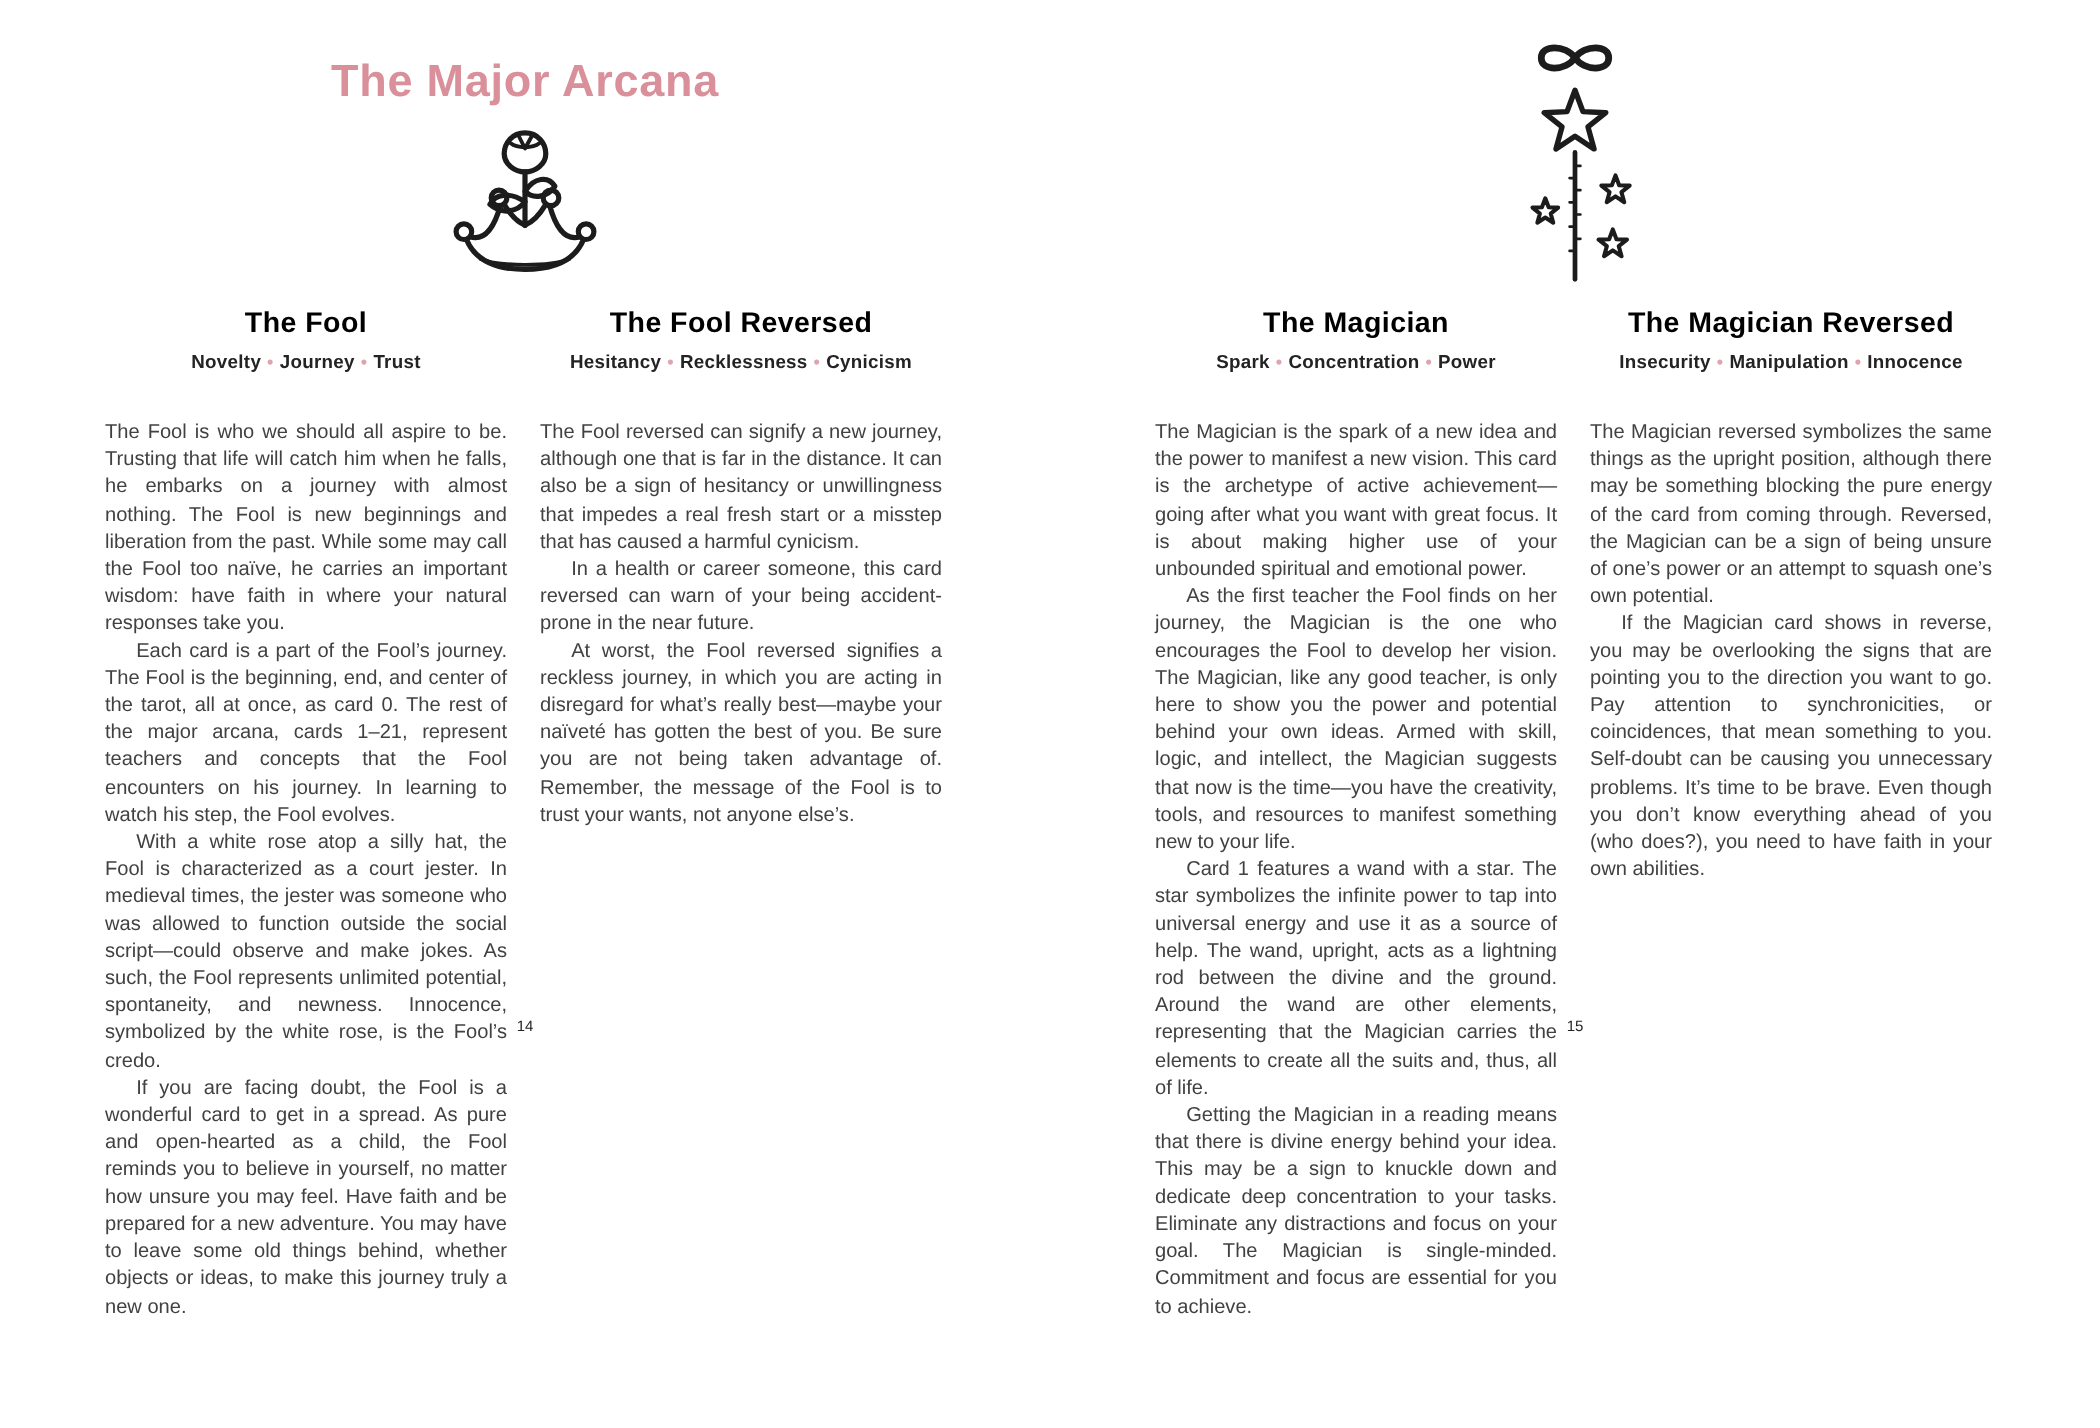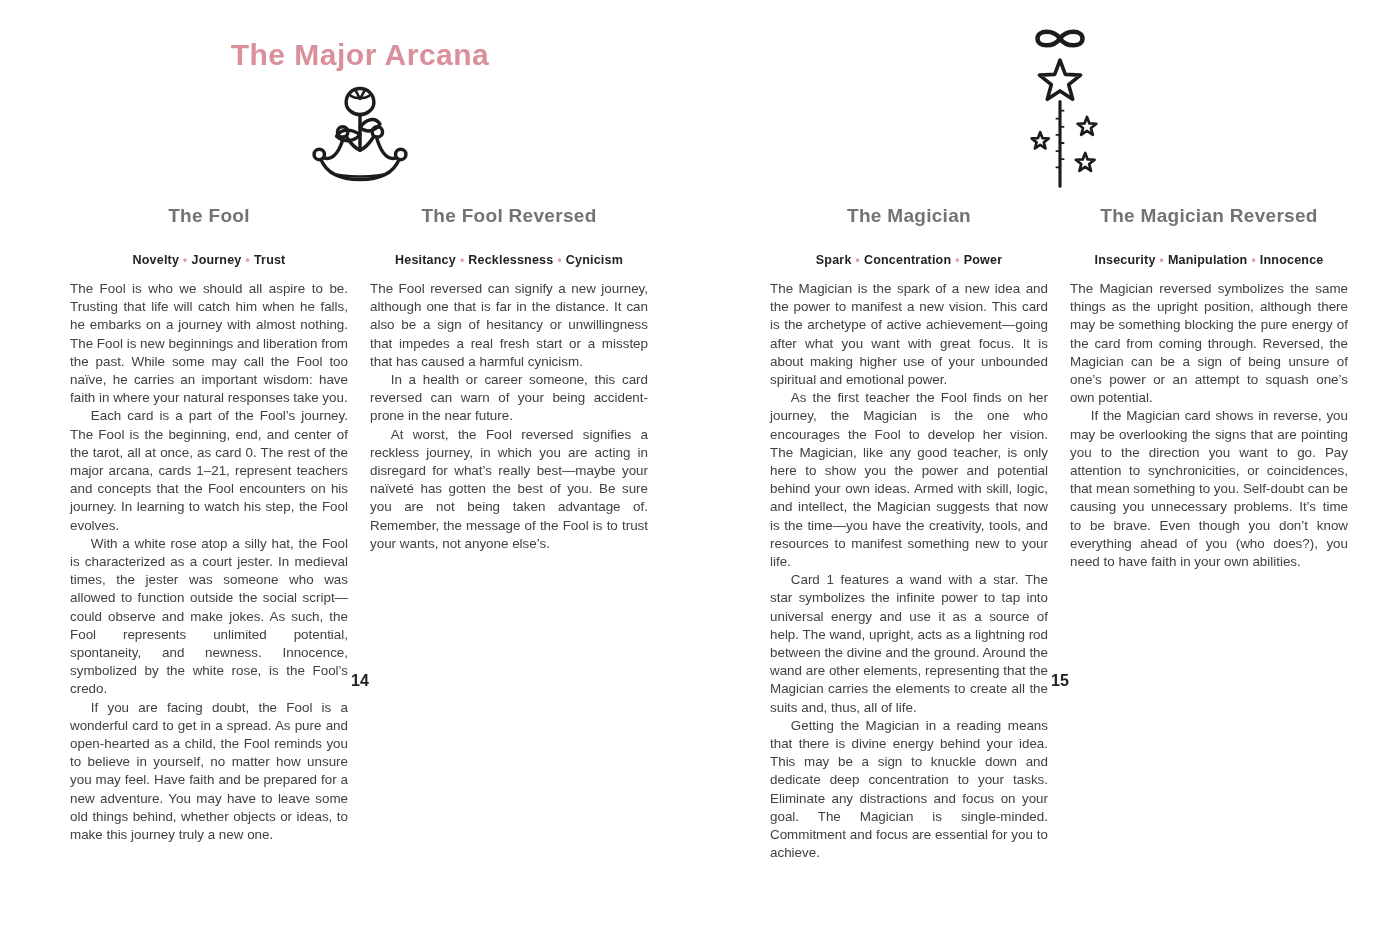--- a/index.html
+++ b/index.html
@@ -14,21 +14,20 @@
     font-family: "Liberation Sans", "DejaVu Sans", sans-serif;
     color: #414141;
     overflow: hidden;
   }
   .page {
     position: absolute;
     top: 0;
     width: 700px;
     height: 711px;
     background: #ffffff;
-    padding-left: 20px;
   }
   .page-left  { left: 0; }
   .page-right { left: 700px; }
 
   .page-header {
     position: absolute;
     top: 0;
     left: 0;
     right: 0;
     height: 205px;
@@ -54,55 +53,55 @@
     display: flex;
     gap: 22px;
   }
   .col { flex: 1; min-width: 0; }
 
   .card-heading {
     margin: 0;
     text-align: center;
     font-size: 19px;
     font-weight: bold;
-    color: #737373;
+    color: #000000;
     letter-spacing: 0.3px;
   }
   .keywords {
-    margin-top: 26px;
+    margin-top: 7px;
     text-align: center;
     font-size: 12.5px;
     font-weight: bold;
     color: #232323;
     letter-spacing: 0.2px;
   }
   .keywords .dot {
     color: #dfa4ad;
     padding: 0 4px;
     font-size: 12px;
   }
-  .body-text { margin-top: 13px; }
+  .body-text { margin-top: 31px; }
   .body-text p {
     margin: 0;
     font-size: 13.4px;
     line-height: 18.2px;
     text-align: justify;
     color: #414141;
     hyphens: manual;
   }
   .body-text p + p { text-indent: 1.55em; }
 
   .page-number {
     position: absolute;
     bottom: 21px;
     left: 0;
     right: 0;
     text-align: center;
-    font-size: 16px;
-    font-weight: bold;
+    font-size: 10px;
+    font-weight: normal;
     color: #232323;
   }
   .icon-stroke {
     fill: none;
     stroke: #1c1c1c;
     stroke-linecap: round;
     stroke-linejoin: round;
   }
 </style>
 </head>

